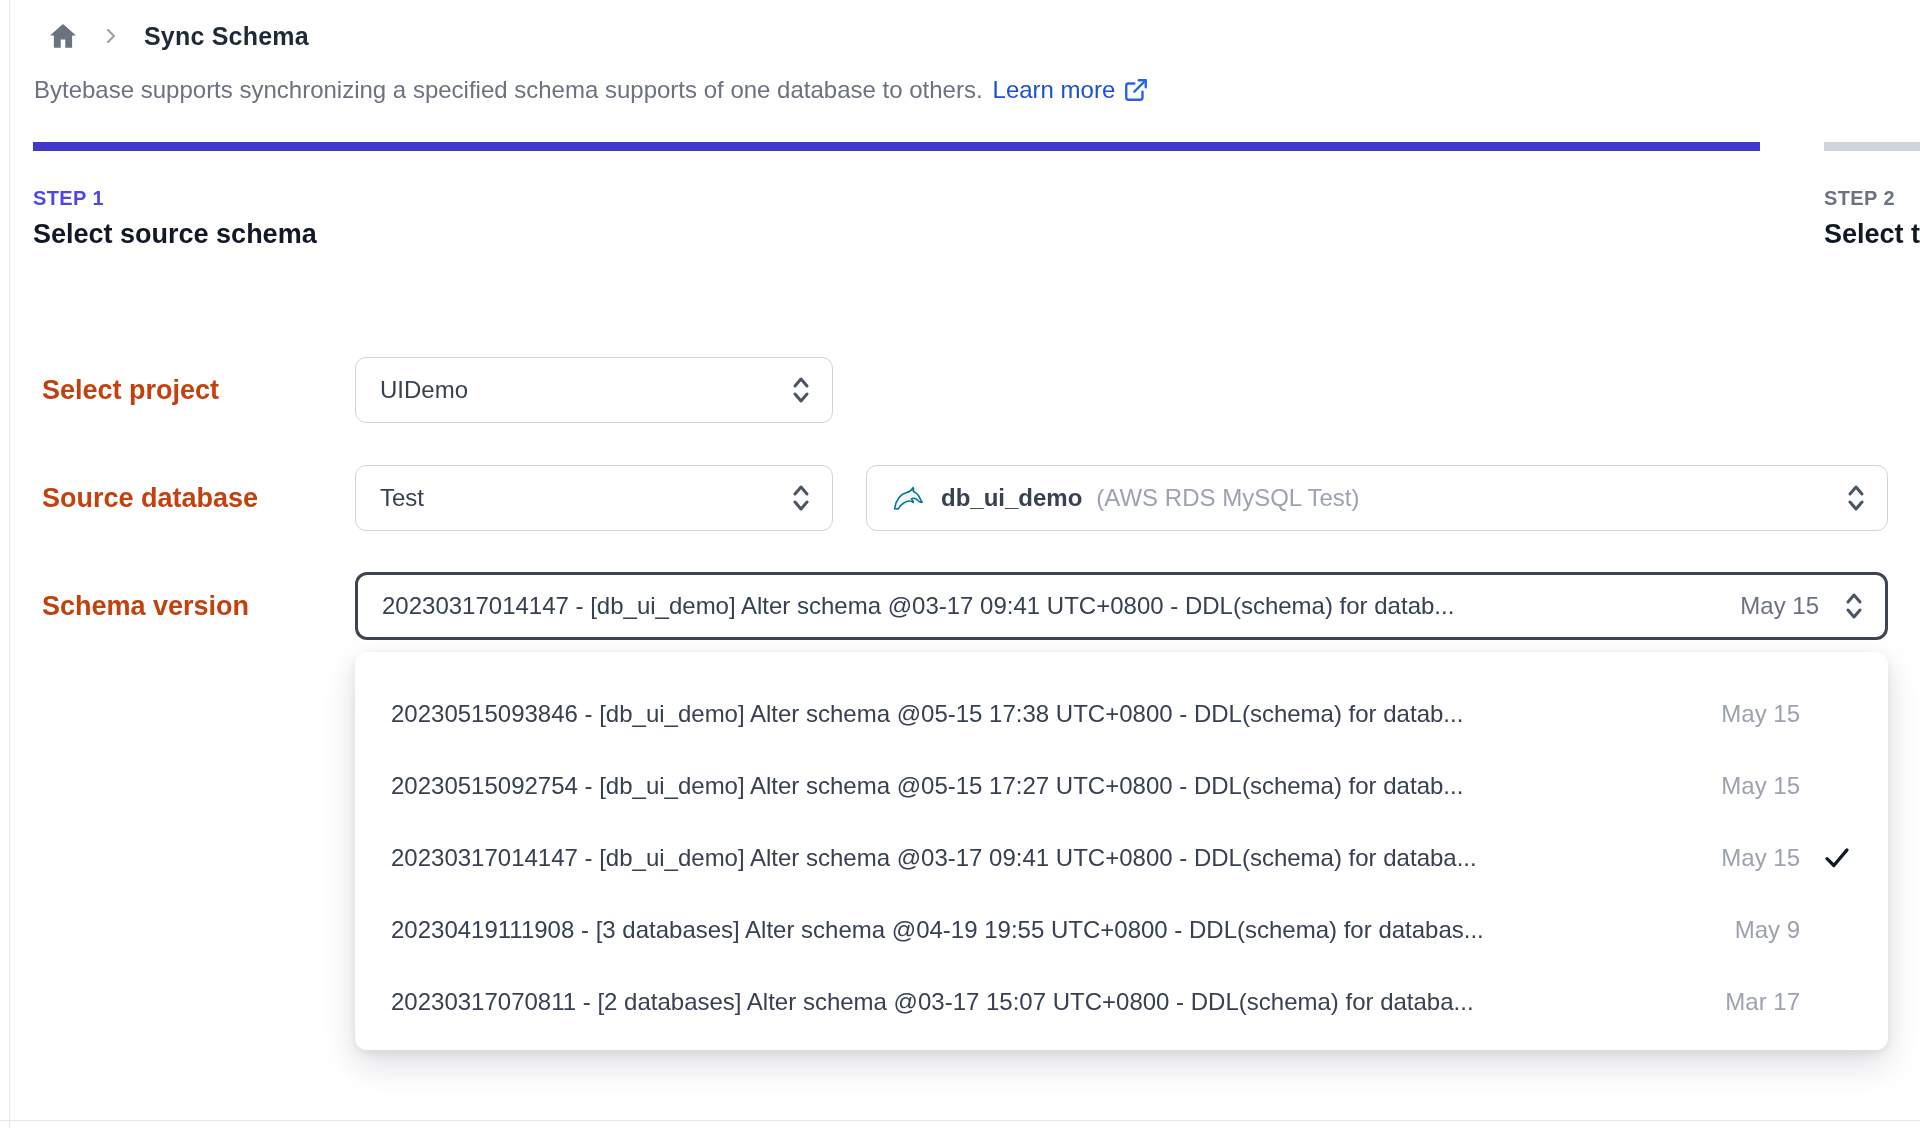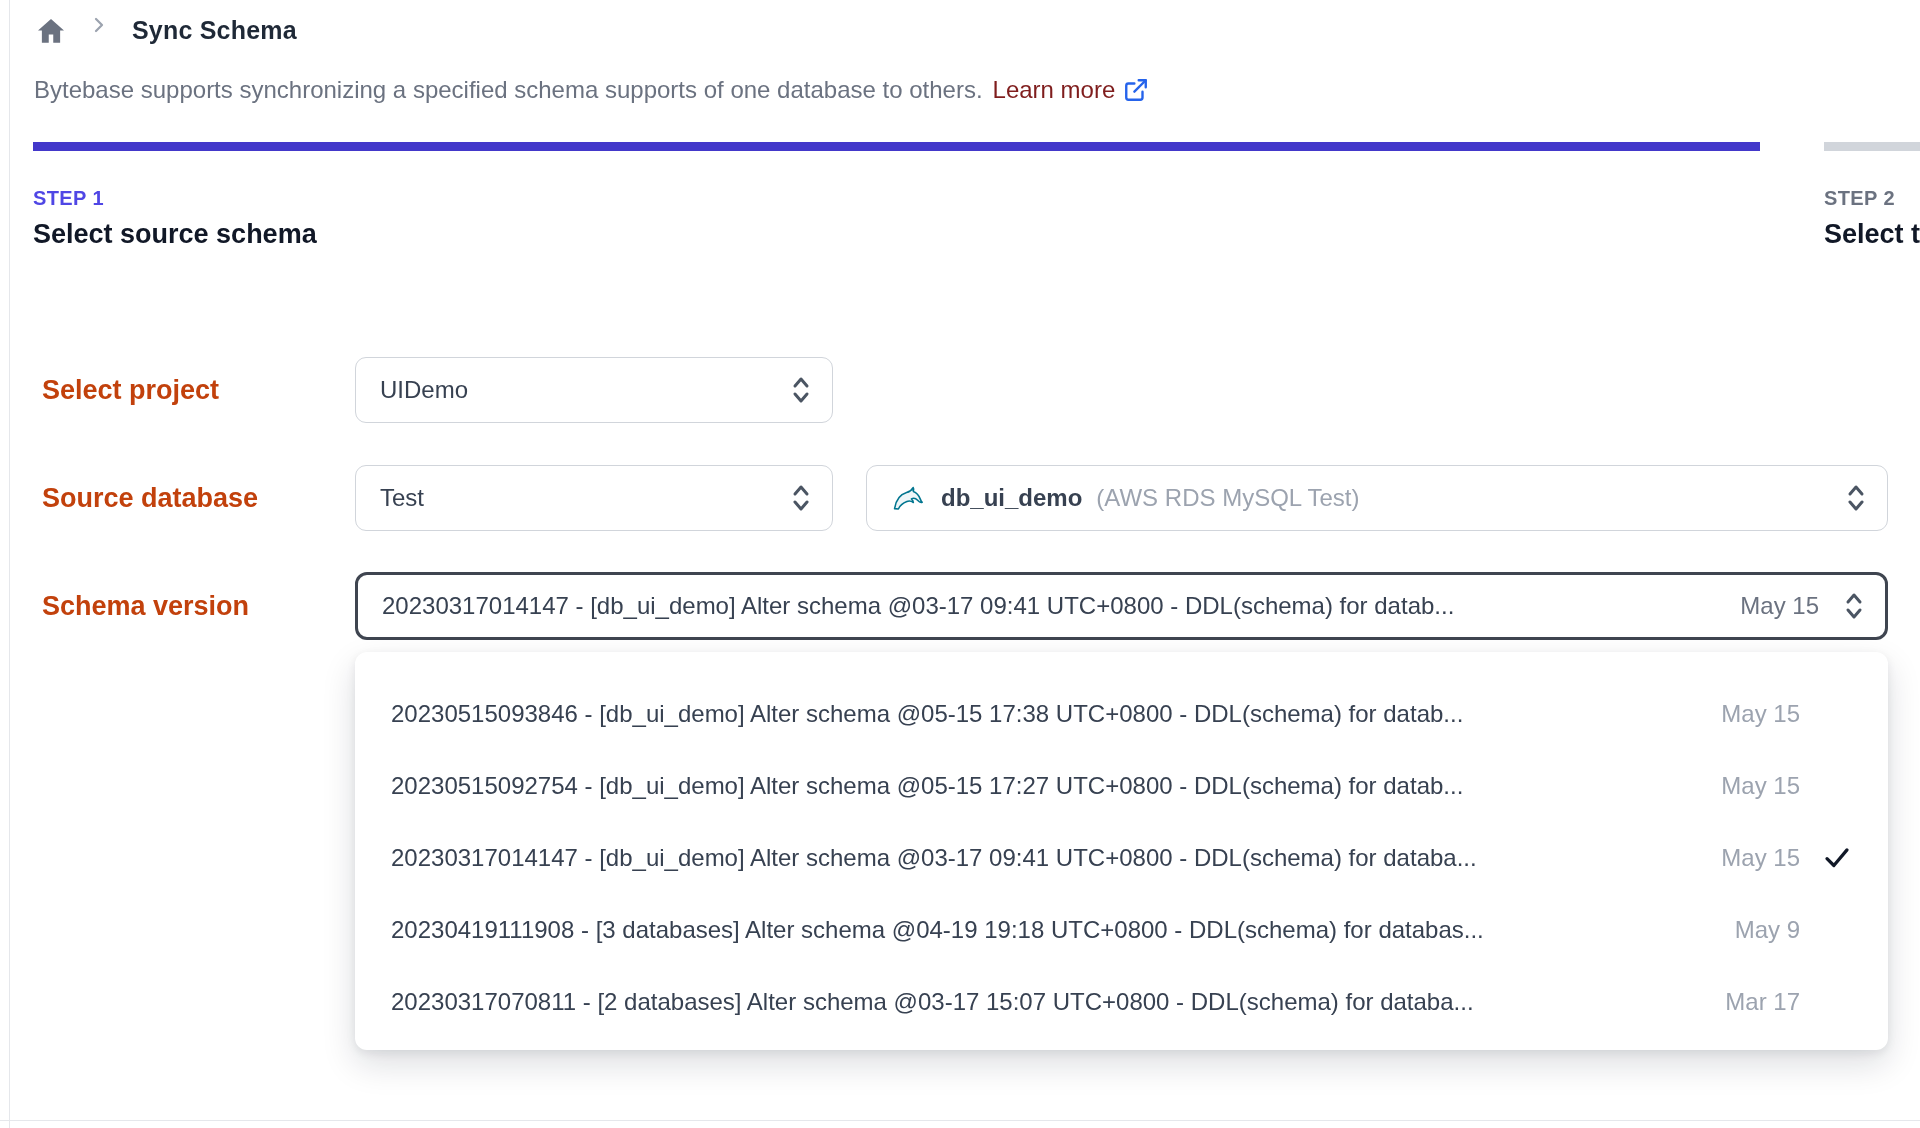--- a/index.html
+++ b/index.html
@@ -3,28 +3,28 @@
 <meta charset="utf-8">
 <style>
   * { margin:0; padding:0; box-sizing:border-box; }
   html,body { background:#fff; }
   body { font-family:"Liberation Sans","DejaVu Sans",sans-serif; color:#111827; }
   .page { position:relative; width:1920px; height:1128px; background:#fff; overflow:hidden; }
   .left-edge { position:absolute; left:9px; top:0; bottom:0; width:1px; background:#e5e7eb; }
   .bottom-edge { position:absolute; left:0; top:1120px; width:1920px; height:1px; background:#e5e7eb; }
 
   
-  .breadcrumb { position:absolute; left:36px; top:16px; height:40px; display:flex; align-items:flex-start; gap:24px; }
+  .breadcrumb { position:absolute; left:48px; top:16px; height:40px; display:flex; align-items:center; gap:24px; }
   .breadcrumb .home { width:30px; height:30px; display:flex; align-items:center; cursor:pointer; }
   .breadcrumb .chev { width:18px; height:18px; display:flex; align-items:center; }
   .crumb-title { font-size:25px; font-weight:600; color:#1f2937; letter-spacing:.2px; }
 
   
   .intro { position:absolute; left:34px; top:76px; font-size:24px; color:#6b7280; display:flex; align-items:center; gap:10px; white-space:nowrap; }
-  .intro a { color:#7f1d1d; text-decoration:none; display:inline-flex; align-items:center; gap:8px; cursor:pointer; }
+  .intro a { color:#1d4ed8; text-decoration:none; display:inline-flex; align-items:center; gap:8px; cursor:pointer; }
 
   
   .bar { position:absolute; top:142px; height:9px; }
   .bar.blue { left:33px; width:1727px; background:#4338ca; }
   .bar.gray { left:1824px; width:96px; background:#d1d5db; }
 
   .step-label { position:absolute; top:187px; font-size:20px; font-weight:700; letter-spacing:.4px; }
   .step-label.one { left:33px; color:#4f46e5; }
   .step-label.two { left:1824px; color:#6b7280; }
   .step-title { position:absolute; top:219px; font-size:27px; font-weight:700; color:#111827; white-space:nowrap;text-align:right; }
@@ -172,21 +172,21 @@
       <span class="opt-text">20230317014147 - [db_ui_demo] Alter schema @03-17 09:41 UTC+0800 - DDL(schema) for databa...</span>
       <span class="opt-date">May 15</span>
       <span class="opt-check">
         <svg width="30" height="30" viewBox="0 0 24 24" fill="none" stroke="#111827" stroke-width="2.6" stroke-linecap="round" stroke-linejoin="round">
           <polyline points="4,12.5 9.5,18 20,5.5"></polyline>
         </svg>
       </span>
     </div>
 
     <div class="dd-option">
-      <span class="opt-text">20230419111908 - [3 databases] Alter schema @04-19 19:18 UTC+0800 - DDL(schema) for databas...</span>
+      <span class="opt-text">20230419111908 - [3 databases] Alter schema @04-19 19:55 UTC+0800 - DDL(schema) for databas...</span>
       <span class="opt-date">May 9</span>
       <span class="opt-check"></span>
     </div>
 
     <div class="dd-option">
       <span class="opt-text">20230317070811 - [2 databases] Alter schema @03-17 15:07 UTC+0800 - DDL(schema) for databa...</span>
       <span class="opt-date">Mar 17</span>
       <span class="opt-check"></span>
     </div>
   </div>

